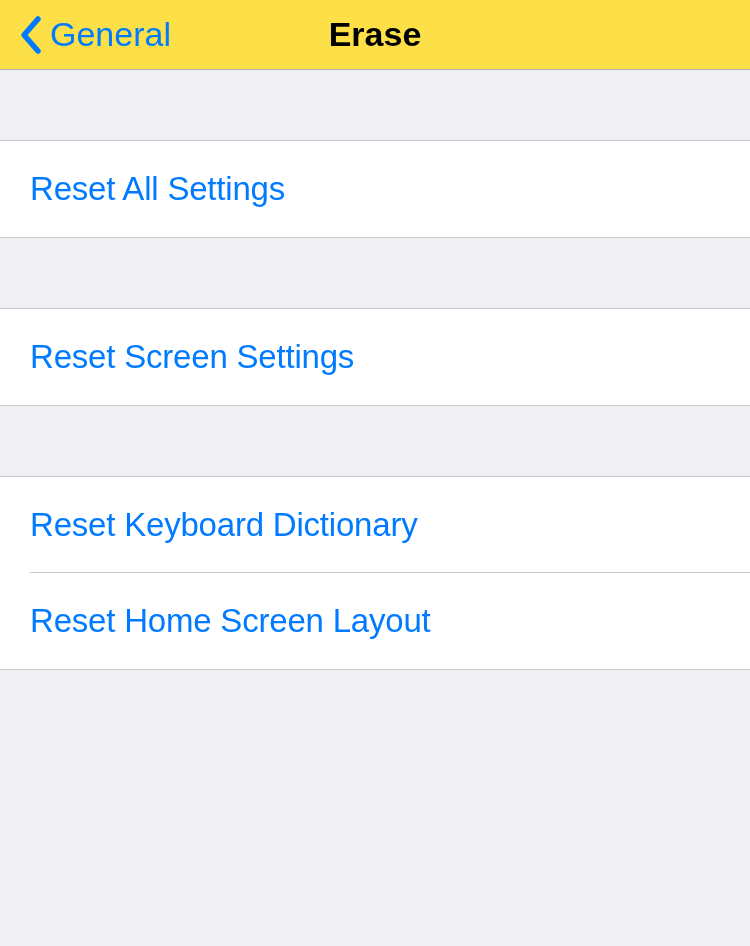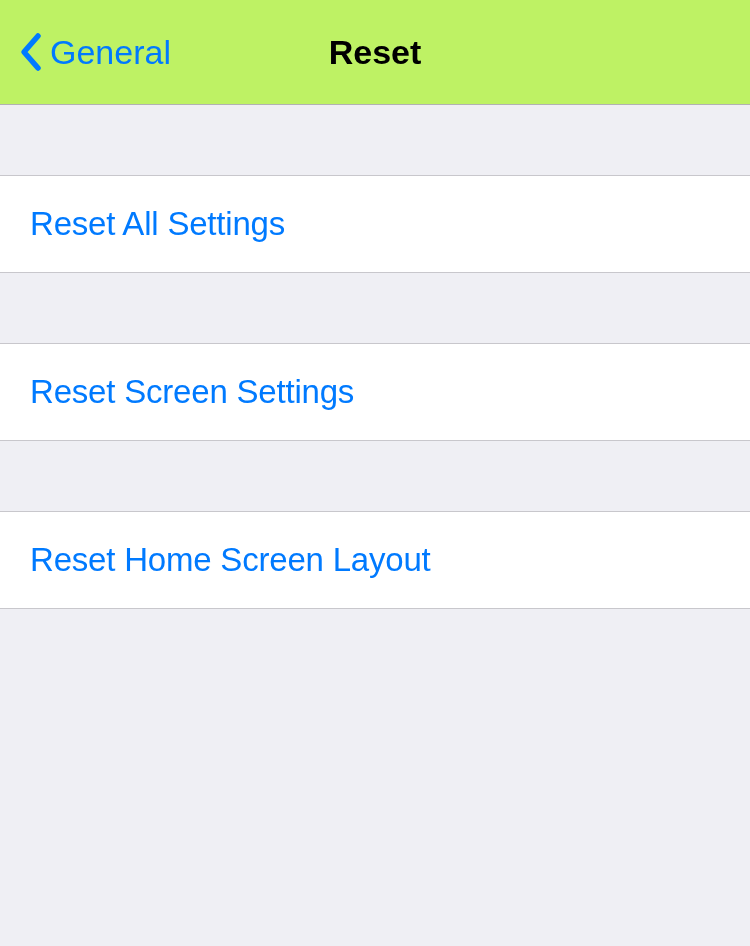--- a/index.html
+++ b/index.html
@@ -8,22 +8,22 @@
       box-sizing: border-box;
     }
     body {
       width: 750px;
       height: 946px;
       font-family: -apple-system, BlinkMacSystemFont, "Helvetica Neue", Arial, sans-serif;
       background: #efeff4;
       overflow: hidden;
     }
     .nav-bar {
-      height: 105px;
-      background: #bef264;
+      height: 70px;
+      background: #fde047;
       border-bottom: 1px solid #b2b2b2;
       display: flex;
       align-items: center;
       position: relative;
     }
     .back-button {
       display: flex;
       align-items: center;
       padding-left: 18px;
       color: #007aff;
@@ -91,21 +91,21 @@
 
 <div class="nav-bar">
   <div class="back-button">
     <span class="back-chevron">
       <svg viewBox="0 0 24 40" fill="none">
         <path d="M20 4 L6 20 L20 36" stroke="#007aff" stroke-width="5.5" stroke-linecap="round" stroke-linejoin="round"></path>
       </svg>
     </span>
     <span>General</span>
   </div>
-  <div class="nav-title">Reset</div>
+  <div class="nav-title">Erase</div>
 </div>
 
 <div class="group-spacer-first"></div>
 
 <div class="list-group">
   <div class="list-row">
     <span class="row-label">Reset All Settings</span>
   </div>
 </div>
 
@@ -114,15 +114,18 @@
 <div class="list-group">
   <div class="list-row">
     <span class="row-label">Reset Screen Settings</span>
   </div>
 </div>
 
 <div class="group-spacer"></div>
 
 <div class="list-group">
   <div class="list-row">
+    <span class="row-label">Reset Keyboard Dictionary</span>
+  </div>
+  <div class="list-row">
     <span class="row-label">Reset Home Screen Layout</span>
   </div>
 </div>
 
 </body></html>

